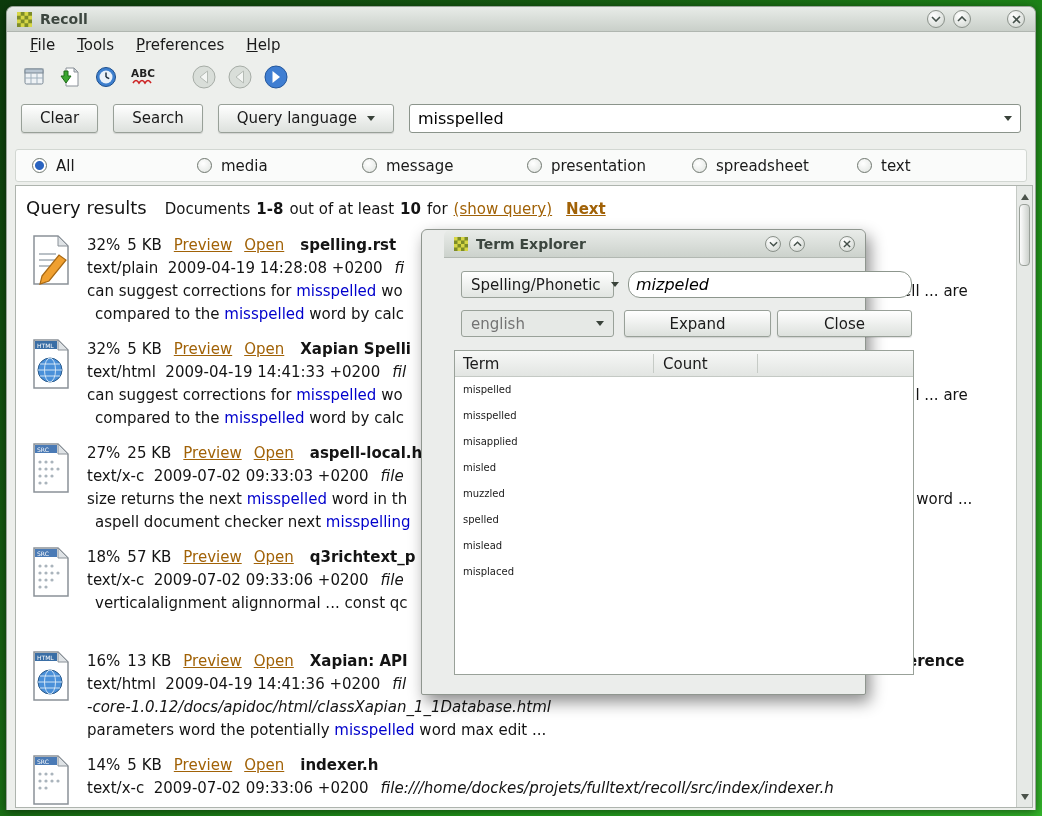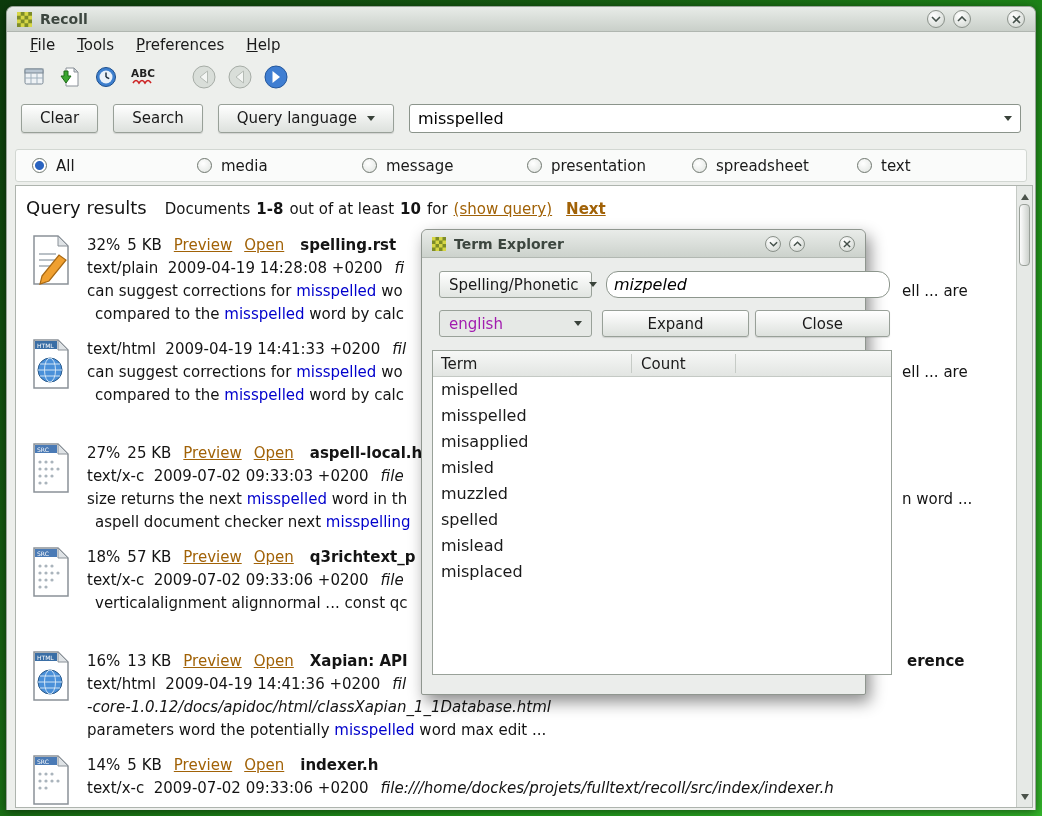--- a/index.html
+++ b/index.html
@@ -74,48 +74,48 @@
     border-left:1px solid #c5cac5;box-sizing:border-box;}
   .sb-btn{position:absolute;left:1px;width:14px;height:15px;display:flex;align-items:center;justify-content:center;}
   .sb-btn.up{top:1px;} .sb-btn.down{bottom:1px;}
   .tri-up{width:0;height:0;border:4px solid transparent;border-bottom:6px solid #4a524a;}
   .tri-down{width:0;height:0;border:4px solid transparent;border-top:6px solid #4a524a;}
   .sb-thumb{position:absolute;left:2px;top:18px;width:11px;height:62px;border-radius:4px;
     background:linear-gradient(90deg,#fdfdfd,#ccd1cc);border:1px solid #99a099;box-sizing:border-box;}
   
   .dialog{position:absolute;left:414px;top:222px;width:445px;height:466px;z-index:50;
     background:#ebedeb;border:1px solid #8f968f;border-radius:6px 6px 2px 2px;box-sizing:border-box;
-    box-shadow:4px 7px 16px rgba(0,0,0,.45);}
+    box-shadow:4px 7px 16px rgba(0,0,0,.45);padding-left:22px;}
   .dlg-titlebar{height:27px;display:flex;align-items:center;gap:8px;padding:0 10px;
     background:linear-gradient(#e9ece9,#ccd2cc);border-bottom:1px solid #b2b8b2;
     border-radius:6px 6px 0 0;}
   .dlg-title{font-weight:bold;font-size:14px;color:#3c463f;}
   .win-btn.sm{width:16px;height:16px;}
   .win-btn.sm.close{margin-left:26px;}
   .dlg-body{position:relative;height:437px;}
   .dcombo{position:absolute;display:flex;align-items:center;justify-content:space-between;
     padding:0 9px;background:linear-gradient(#ffffff,#e1e5e1);border:1px solid #99a199;
     border-radius:3px;font-size:15px;height:27px;box-sizing:border-box;}
-  .dcombo.disabled{color:#a21caf;background:#e6e9e6;}
+  .dcombo.disabled{color:#737373;background:#e6e9e6;}
   #combo-mode{left:17px;top:13px;width:153px;}
   #combo-lang{left:17px;top:52px;width:153px;}
   #dlg-input{position:absolute;left:184px;top:13px;width:284px;height:27px;box-sizing:border-box;
     border:1px solid #8d968d;border-radius:12px;font-size:16px;padding:0 7px;outline:none;
     font-family:"DejaVu Sans","Liberation Sans",sans-serif;font-style:italic;}
   .dbtn{position:absolute;height:27px;}
   #btn-expand{left:180px;top:52px;width:147px;}
   #btn-close{left:333px;top:52px;width:135px;}
   .dtable{position:absolute;left:10px;top:92px;width:460px;height:325px;background:#fff;
     border:1px solid #99a199;box-sizing:border-box;}
   .dthead{position:relative;height:25px;background:linear-gradient(#f7f8f7,#e2e5e2);
     border-bottom:1px solid #c4c9c4;display:flex;align-items:center;font-size:15px;}
   .th-term{padding-left:8px;width:190px;}
   .th-count{padding-left:10px;}
   .th-sep{position:absolute;top:3px;bottom:3px;width:1px;background:#c6cbc6;}
-  .drow{height:26px;line-height:26px;padding-left:8px;font-size:16px;}
+  .drow{height:26px;line-height:26px;padding-left:8px;font-size:10px;}
 </style>
 </head>
 <body>
 
 <div id="screen">
 <div class="window">
 
   <div class="titlebar">
     <svg width="15" height="15" viewBox="0 0 16 16">
           <rect width="16" height="16" fill="#7d8c28"></rect>
@@ -282,20 +282,21 @@
             <path d="M30 2 l10 10 h-10 z" fill="#dfe3e6" stroke="#8a9198"></path>
             <rect x="7" y="3" width="22" height="8" fill="#3a6ea5"></rect>
             <text x="9" y="10" font-size="6" fill="#ffffff" font-family="DejaVu Sans, sans-serif">HTML</text>
             <circle cx="22" cy="32" r="12" fill="#4a90d9" stroke="#2a5a8a"></circle>
             <ellipse cx="22" cy="32" rx="5.5" ry="12" fill="none" stroke="#cfe3f5"></ellipse>
             <line x1="10" y1="32" x2="34" y2="32" stroke="#cfe3f5"></line>
             <line x1="12" y1="26" x2="32" y2="26" stroke="#cfe3f5"></line>
             <line x1="12" y1="38" x2="32" y2="38" stroke="#cfe3f5"></line>
           </svg>
       <div class="rlines">
+        <div class="rline"><span class="m6">32%</span><span class="m12">5 KB</span><a class="link m12">Preview</a><a class="link m16">Open</a><span class="rtitle">Xapian Spelli</span></div>
         <div class="rline"><span class="pre">text/html  2009-04-19 14:41:33 +0200</span><span class="ital m12l">fil</span></div>
         <div class="rline"><span>can suggest corrections for </span><span class="hl">misspelled</span><span> wo</span><span class="rfrag">ell ... are</span></div>
         <div class="rline ind"><span>compared to the </span><span class="hl">misspelled</span><span> word by calc</span></div>
       </div>
     </div>
 
     <div class="result">
       <svg class="ricon" viewBox="0 0 46 54">
             <path d="M6 2 h24 l10 10 v38 h-34 z" fill="#ffffff" stroke="#8a9198" stroke-width="1.5"></path>
             <path d="M30 2 l10 10 h-10 z" fill="#dfe3e6" stroke="#8a9198"></path>

